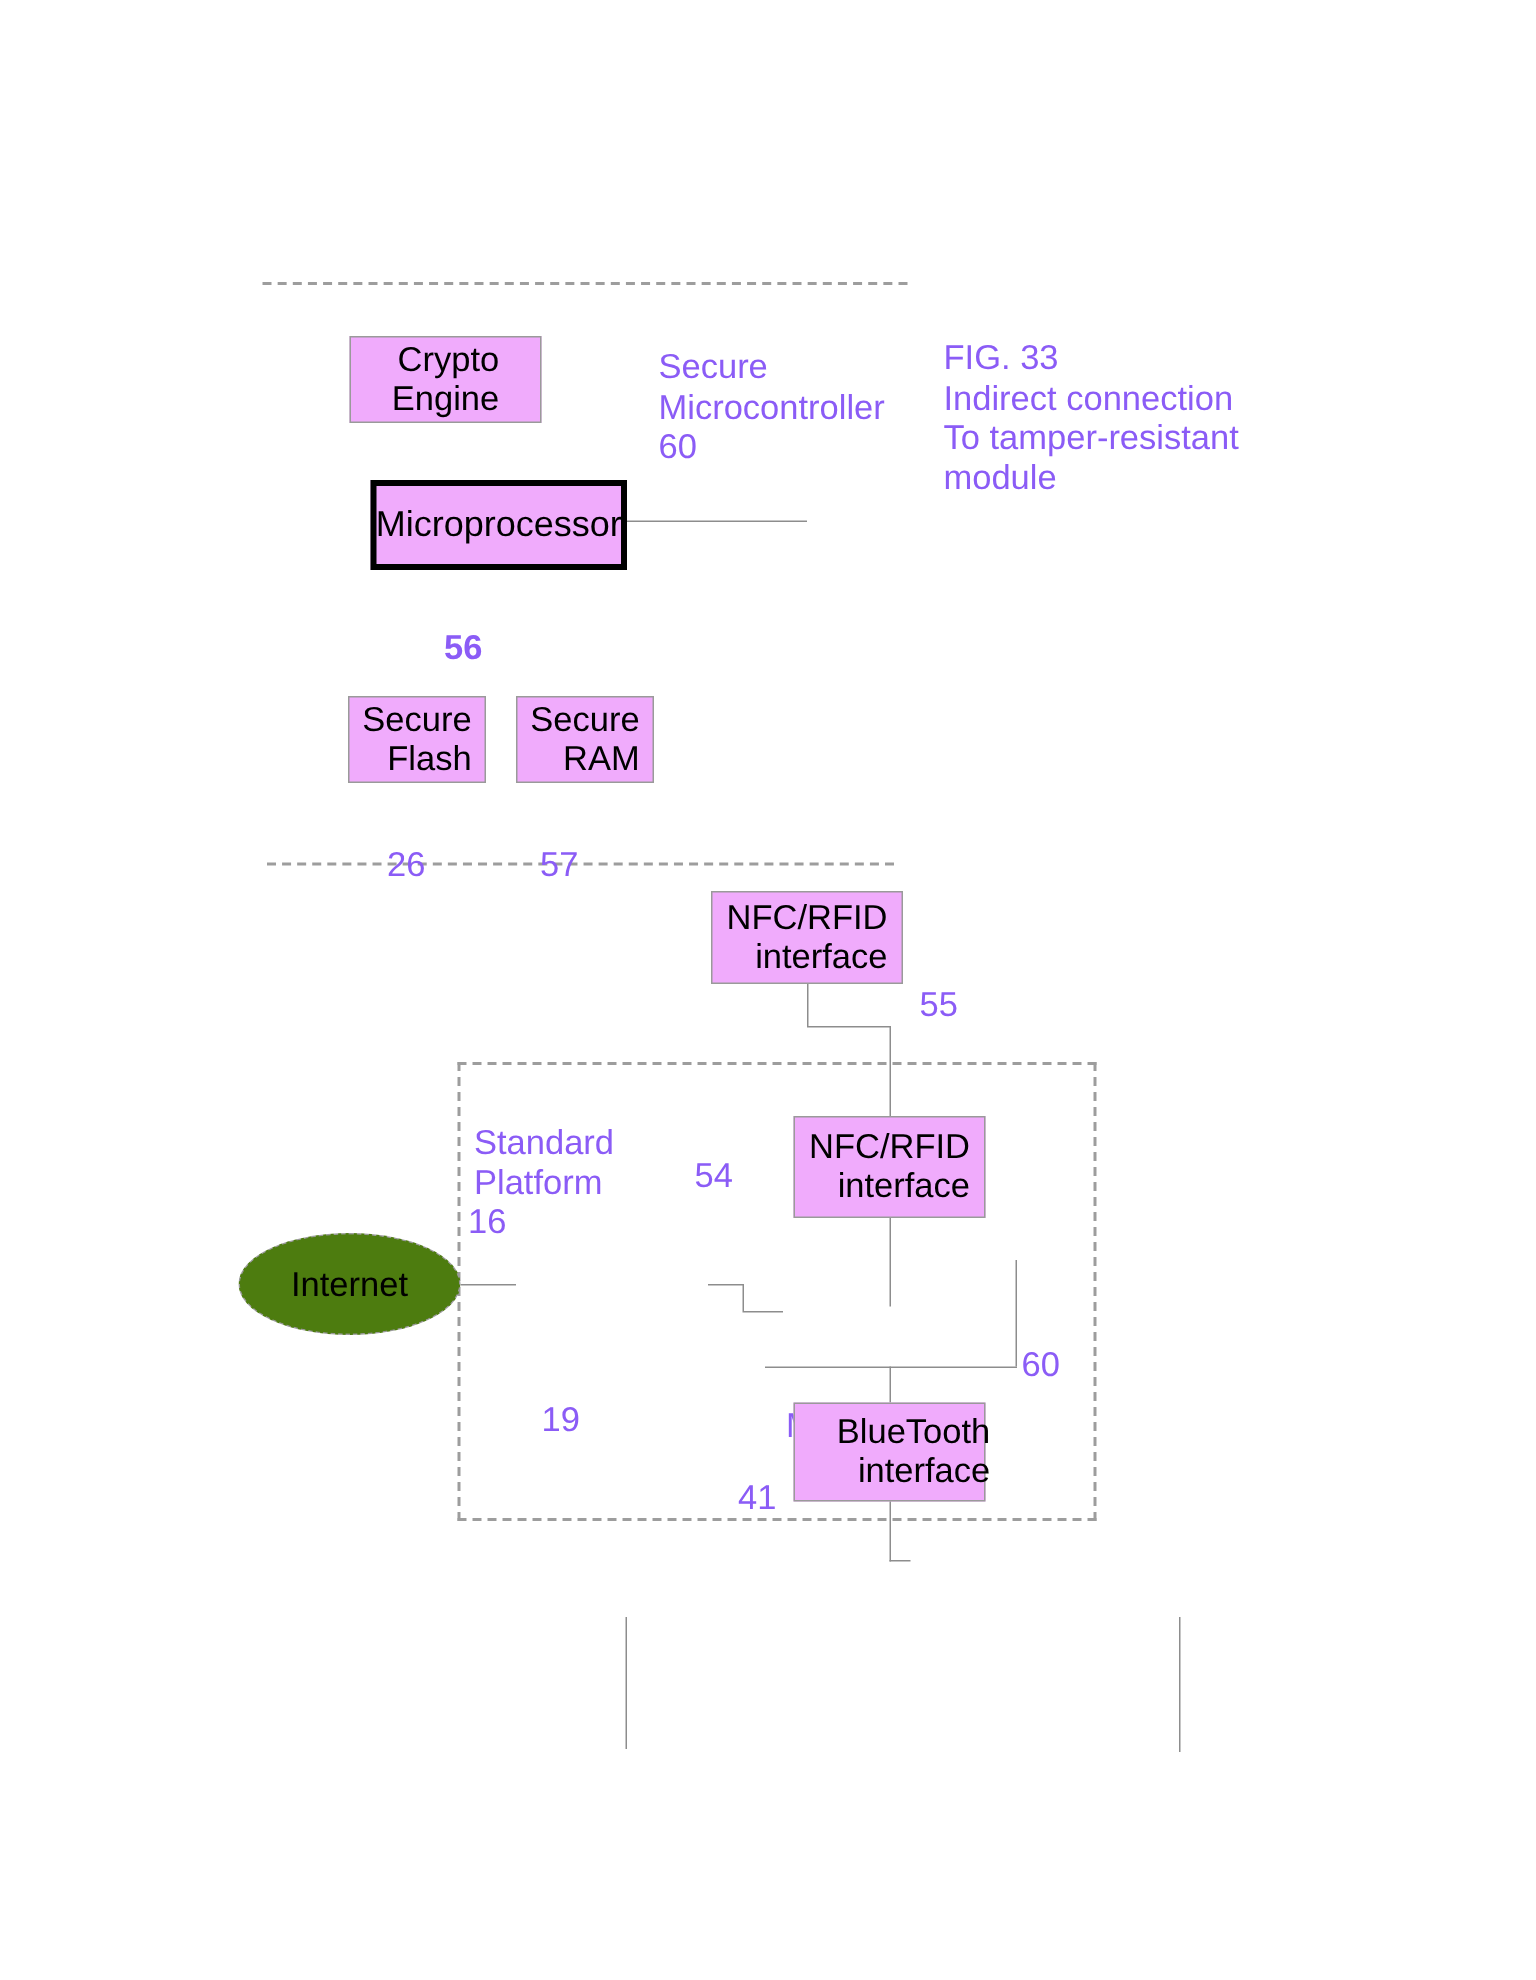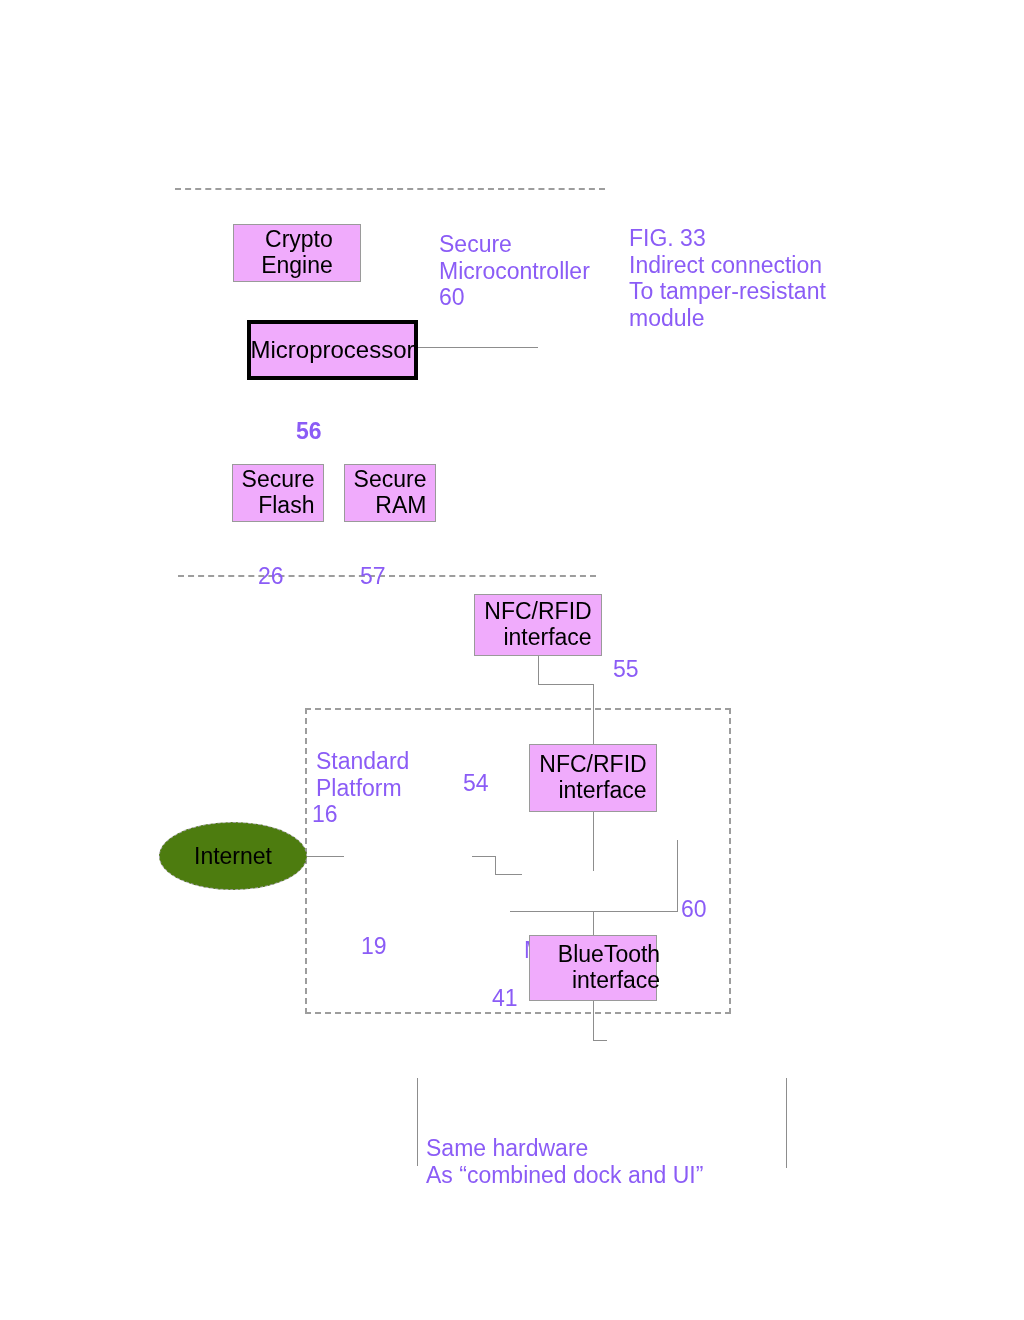--- a/index.html
+++ b/index.html
@@ -168,16 +168,14 @@
 interface</div>
 
   <div class="vline" style="left:593px; top:1001px; height:40px;"></div>
   <div class="hline" style="left:593px; top:1040px; width:14px;"></div>
 
   <div class="ellipse" style="left:159px; top:822px; width:148px; height:68px;">Internet</div>
   <div class="hline" style="left:307px; top:856px; width:37px;"></div>
 
   <div class="vline" style="left:417px; top:1078px; height:88px;"></div>
   <div class="vline" style="left:786px; top:1078px; height:90px;"></div>
-  <div class="label" style="left:426px; top:1100px;">Same hardware
-As “combined dock and UI”</div>
 
 </div>
 
 </body></html>

